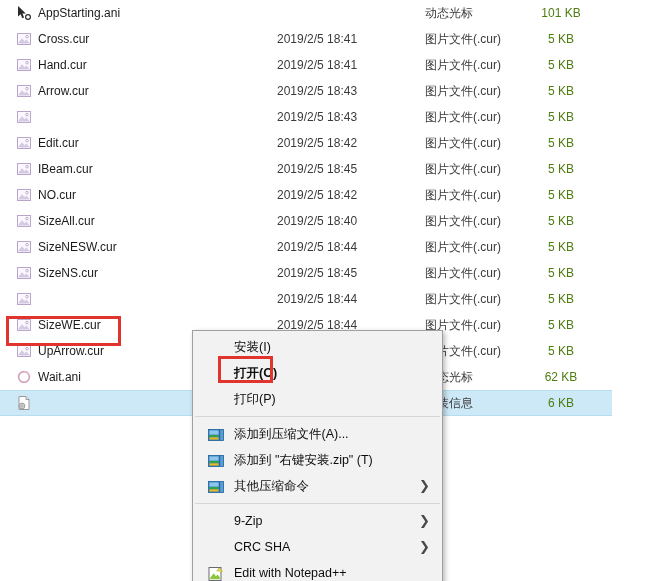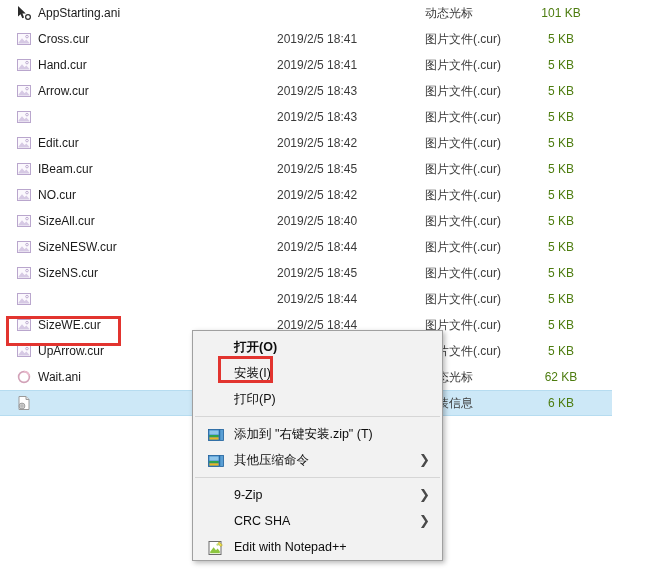--- a/index.html
+++ b/index.html
@@ -313,24 +313,31 @@
           <circle cx="6" cy="11" r="1.1" fill="#ffffff" stroke="#8a8a8a" stroke-width="0.7"></circle>
         </svg>
       </div>
       <div class="cell c-date">2019/2/5 18:47</div>
       <div class="cell c-type">安装信息</div>
       <div class="cell c-size">6 KB</div>
     </div>
   </div>
 
 <div id="context-menu">
+    <div class="menu-item"><span>安装(I)</span></div>
     <div class="menu-item bold"><span>打开(O)</span></div>
-    <div class="menu-item"><span>安装(I)</span></div>
     <div class="menu-item"><span>打印(P)</span></div>
     <div class="menu-sep"></div>
+    <div class="menu-item"><span class="mi-icon"><svg width="16" height="16" viewBox="0 0 16 16">
+          <rect x="0.5" y="2.5" width="11" height="11" fill="#2f7fc6" stroke="#1d5f9b" stroke-width="0.8"></rect>
+          <rect x="1.4" y="3.4" width="9.2" height="4.2" fill="#8fc5ea"></rect>
+          <rect x="1.4" y="8" width="9.2" height="2" fill="#2fa34a"></rect>
+          <rect x="1.4" y="10.3" width="9.2" height="2.3" fill="#e8b722"></rect>
+          <rect x="11.8" y="2.5" width="3.7" height="11" fill="#5a9fd4" stroke="#1d5f9b" stroke-width="0.8"></rect>
+        </svg></span><span>添加到压缩文件(A)...</span></div>
     <div class="menu-item"><span class="mi-icon"><svg width="16" height="16" viewBox="0 0 16 16">
           <rect x="0.5" y="2.5" width="11" height="11" fill="#2f7fc6" stroke="#1d5f9b" stroke-width="0.8"></rect>
           <rect x="1.4" y="3.4" width="9.2" height="4.2" fill="#8fc5ea"></rect>
           <rect x="1.4" y="8" width="9.2" height="2" fill="#2fa34a"></rect>
           <rect x="1.4" y="10.3" width="9.2" height="2.3" fill="#e8b722"></rect>
           <rect x="11.8" y="2.5" width="3.7" height="11" fill="#5a9fd4" stroke="#1d5f9b" stroke-width="0.8"></rect>
         </svg></span><span>添加到 "右键安装.zip" (T)</span></div>
     <div class="menu-item"><span class="mi-icon"><svg width="16" height="16" viewBox="0 0 16 16">
           <rect x="0.5" y="2.5" width="11" height="11" fill="#2f7fc6" stroke="#1d5f9b" stroke-width="0.8"></rect>
           <rect x="1.4" y="3.4" width="9.2" height="4.2" fill="#8fc5ea"></rect>

